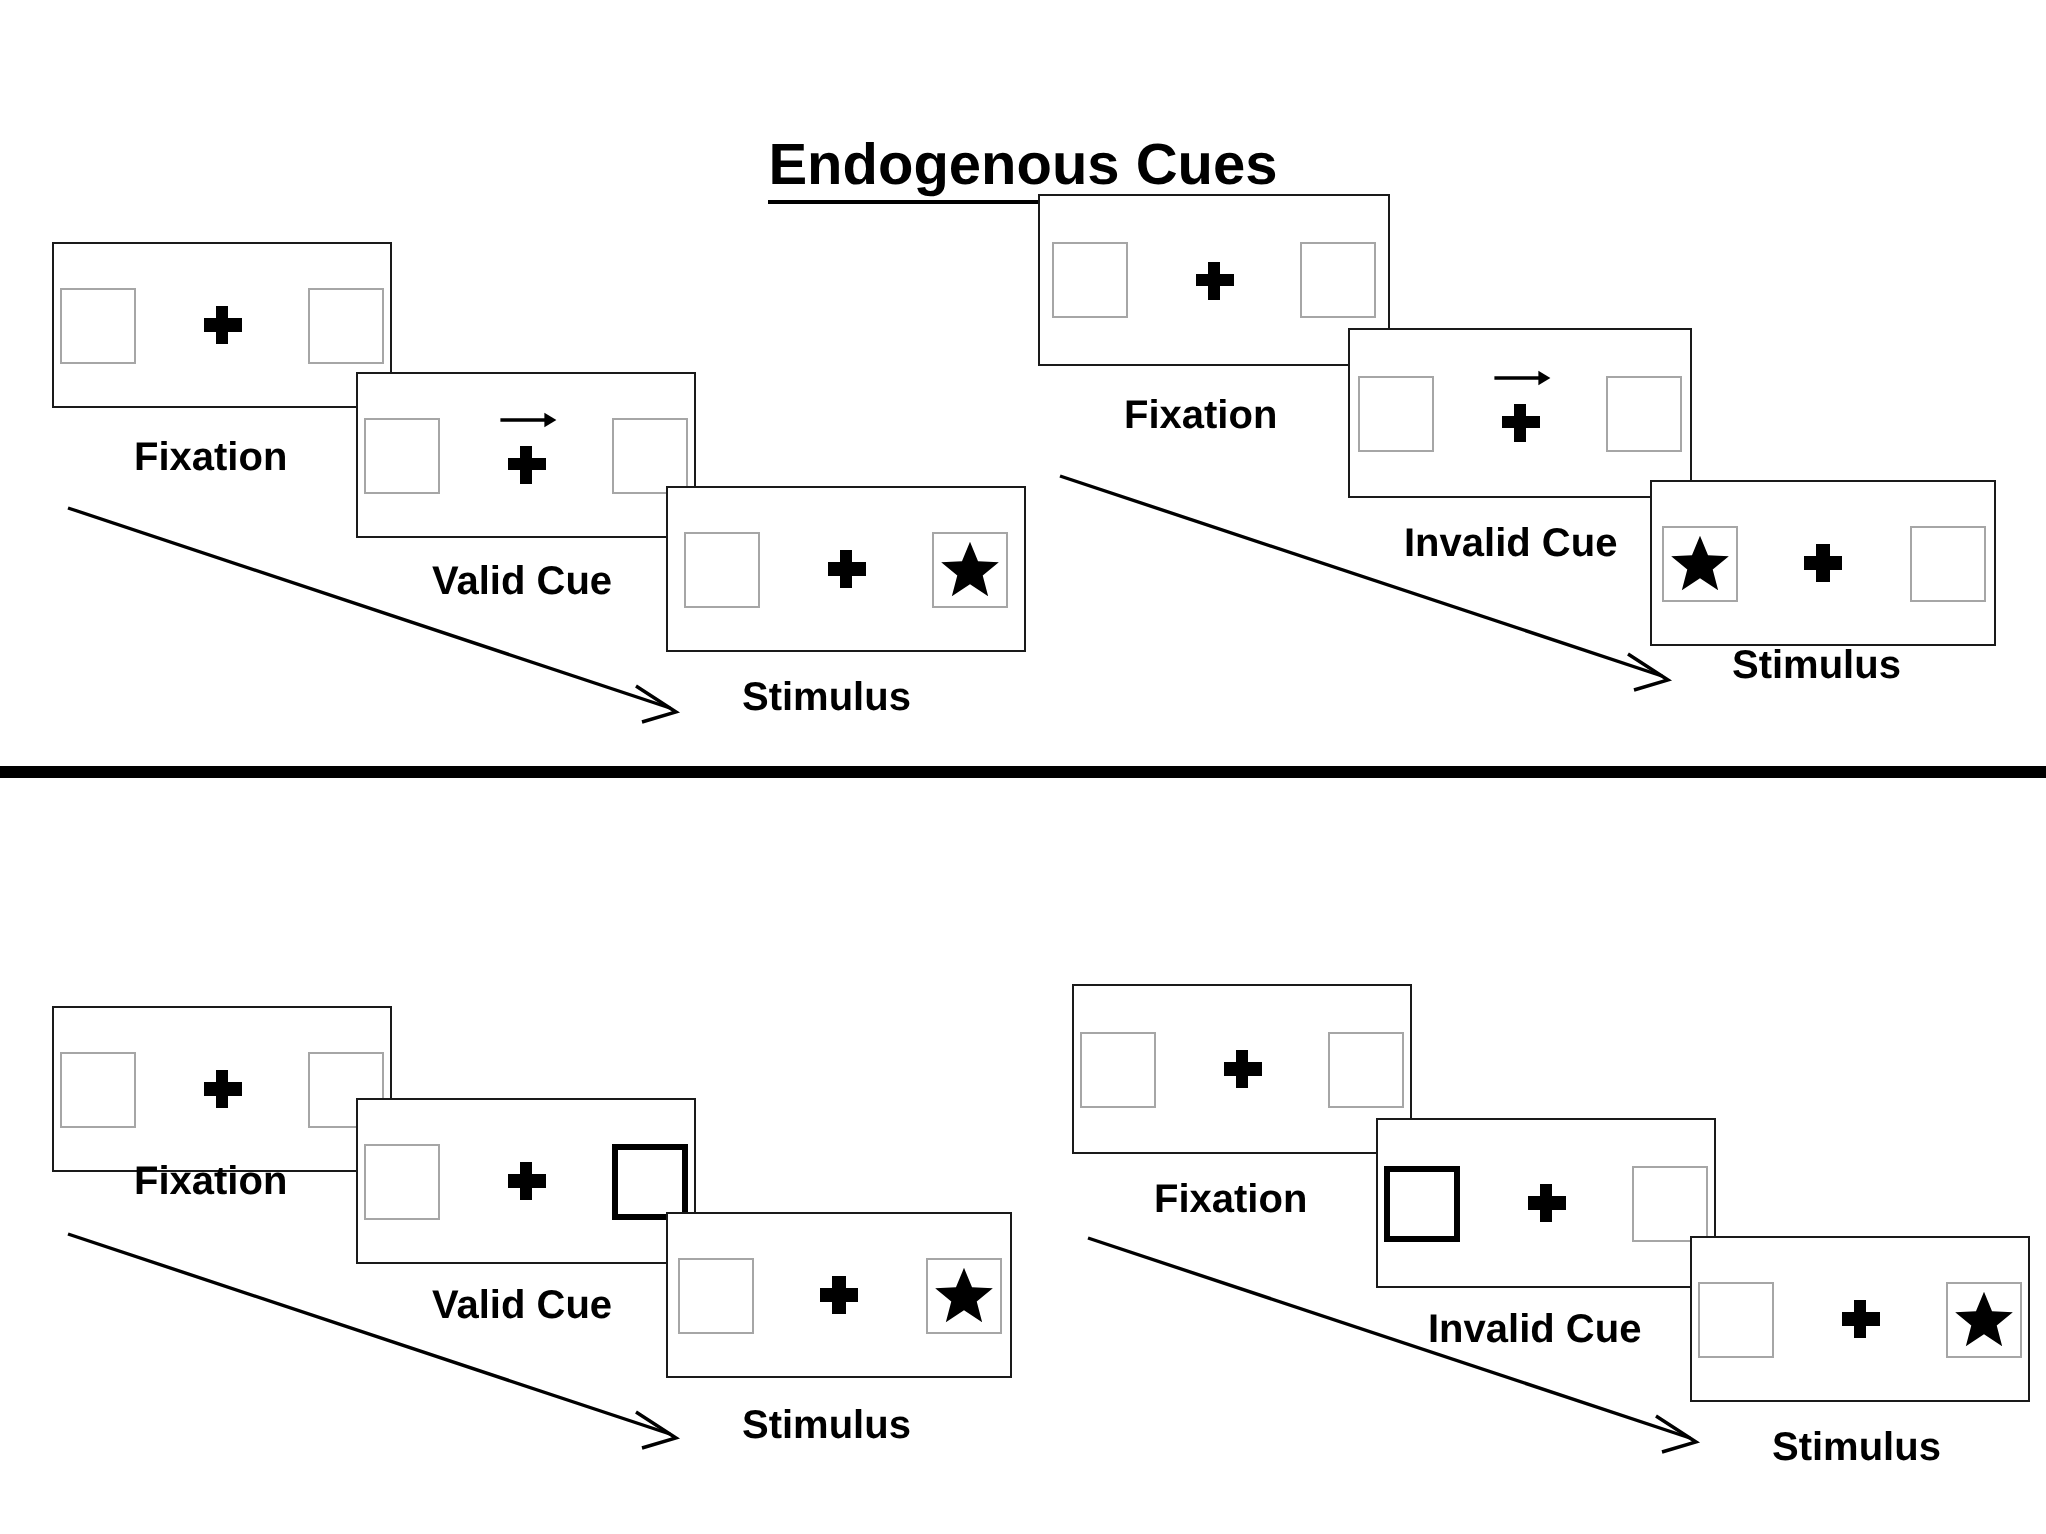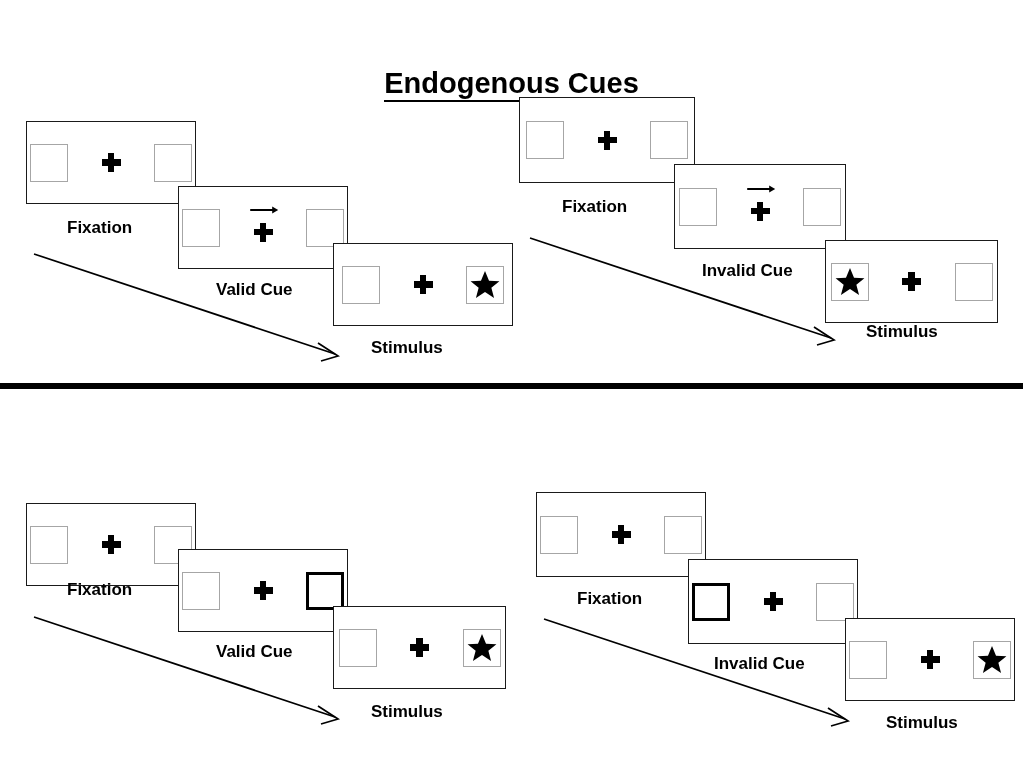--- a/index.html
+++ b/index.html
@@ -97,21 +97,21 @@
     top:1px;
     left:50%;
     transform:translateX(-46%);
     width:30px;height:10px;
   }
 
   
   .phase-label{
     position:absolute;
     font-weight:bold;
-    font-size:17px;
+    font-size:20px;
     white-space:nowrap;
   }
 
   
   .time-arrow{position:absolute;overflow:visible;}
 </style>
 </head>
 <body>
 
 <div class="stage">

